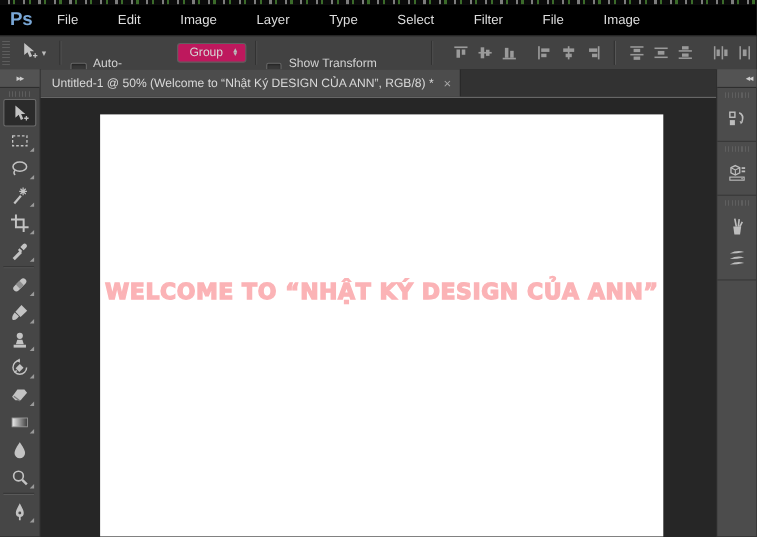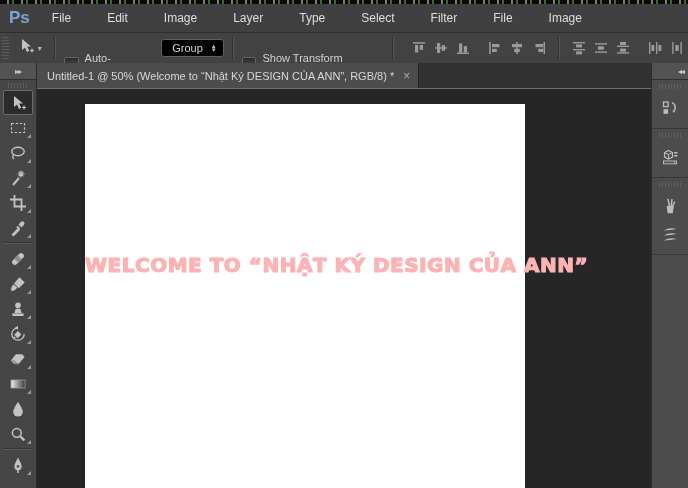--- a/index.html
+++ b/index.html
@@ -2,34 +2,34 @@
 <html style="--heading-color: #FBB3B6; --canvas-bg: #FFFFFF;"><head>
 <meta charset="utf-8">
 <style>
   html,body{margin:0;padding:0;background:#222;}
   #app{position:relative;width:688px;height:488px;overflow:hidden;
        font-family:"Liberation Sans",sans-serif;color:#d6d6d6;
        background:#262626;user-select:none;}
   
   .top-noise{height:4px;background:repeating-linear-gradient(90deg,#0a0a0a 0 7px,#7d7d7d 7px 9px,#0a0a0a 9px 12px,#3b6b2a 12px 14px);}
   
-  .menubar{height:28px;background:#404040;display:flex;align-items:center;border-bottom:1px solid #2e2e2e;}
+  .menubar{height:28px;background:#000000;display:flex;align-items:center;border-bottom:1px solid #2e2e2e;}
   .logo{font-weight:bold;font-size:17px;color:#79a7d6;padding:0 12px 0 9px;letter-spacing:0;}
   .menus{display:flex;align-items:center;gap:16px;}
   .menu-item{font-size:12px;color:#dedede;padding:4px 10px;cursor:default;}
   
   .optionsbar{height:30px;background:#424242;border-bottom:1px solid #2a2a2a;display:flex;align-items:center;}
   .grip-v{width:7px;height:22px;margin:0 4px 0 2px;
     background:repeating-linear-gradient(0deg,#5d5d5d 0 1px,transparent 1px 3px);}
   .tool-preview{display:flex;align-items:center;gap:3px;padding:2px 4px;border-radius:2px;}
   .caret{font-size:8px;color:#bbb;}
   .sep{width:1px;height:22px;background:#2f2f2f;border-right:1px solid #565656;margin:0 8px;}
   .check-group{display:flex;align-items:center;gap:6px;font-size:11px;color:#d2d2d2;margin-top:32px;}
   .checkbox{width:13px;height:13px;background:#383838;border:1px solid #666;border-radius:2px;box-shadow:inset 0 1px 2px rgba(0,0,0,.4);}
-  .dropdown{display:flex;align-items:center;gap:8px;margin-left:18px;background:#000000;
+  .dropdown{display:flex;align-items:center;gap:8px;margin-left:18px;background:#be185d;
     border:1px solid #5f5f5f;border-radius:3px;padding:2px 6px 2px 10px;font-size:11px;color:#d6d6d6;}
   .spin{display:flex;flex-direction:column;line-height:4px;font-size:6px;color:#bbb;}
   .align-icons{display:flex;align-items:center;margin-left:6px;}
   .align-btn{width:22px;height:20px;display:flex;align-items:center;justify-content:center;border-radius:2px;}
   .subgap{width:10px;}
   
   .workspace{position:absolute;top:63px;left:0;right:0;bottom:0;display:flex;}
   
   .toolbox{width:36px;background:#464646;border-right:1px solid #2c2c2c;display:flex;flex-direction:column;align-items:center;}
   .toolbox-header{width:100%;height:16px;background:#535353;border-bottom:1px solid #2e2e2e;
@@ -40,21 +40,21 @@
   .tool.selected{background:#2b2b2b;border:1px solid #6b6b6b;height:23px;width:28px;}
   .tool.fly::after{content:"";position:absolute;right:2px;bottom:2px;border-left:4px solid transparent;border-bottom:4px solid #9a9a9a;}
   .tool-sep{width:28px;height:1px;background:#353535;border-bottom:1px solid #595959;margin:2px 0;}
   
   .docarea{flex:1;display:flex;flex-direction:column;min-width:0;}
   .tabbar{height:25px;background:#323232;display:flex;align-items:flex-end;}
   .tab{height:25px;background:#4c4c4c;display:flex;align-items:center;padding:0 8px 0 10px;
     border-right:1px solid #262626;font-size:11px;color:#d8d8d8;white-space:nowrap;}
   .tab-close{margin-left:9px;color:#a9a9a9;font-size:12px;cursor:default;}
   .document{position:relative;flex:1;background:#262626;border-top:1px solid #6e6e6e;overflow:hidden;}
-  .canvas{position:absolute;left:48px;top:15px;width:440px;bottom:-1px;background:var(--canvas-bg,#fff);}
+  .canvas{position:absolute;left:54px;top:15px;width:512px;bottom:-1px;background:var(--canvas-bg,#fff);}
   .heading{position:absolute;top:149px;left:0;right:0;text-align:center;
     font-family:"DejaVu Sans",sans-serif;font-weight:bold;font-size:20px;letter-spacing:.5px;
     color:var(--heading-color,#fbb3b6);-webkit-text-stroke:1.2px var(--heading-color,#fbb3b6);white-space:nowrap;}
   
   .rightdock{width:36px;background:#4c4c4c;border-left:1px solid #2c2c2c;display:flex;flex-direction:column;}
   .dock-header{height:16px;background:#535353;border-bottom:1px solid #2e2e2e;
     display:flex;align-items:center;justify-content:flex-end;padding-right:4px;font-size:8px;color:#ccc;letter-spacing:-1px;}
   .dock-group{border-bottom:1px solid #373737;display:flex;flex-direction:column;align-items:center;padding-bottom:6px;}
   .dock-grip{width:22px;height:5px;margin:4px 0 5px;
     background:repeating-linear-gradient(90deg,#5f5f5f 0 1px,transparent 1px 3px);}

